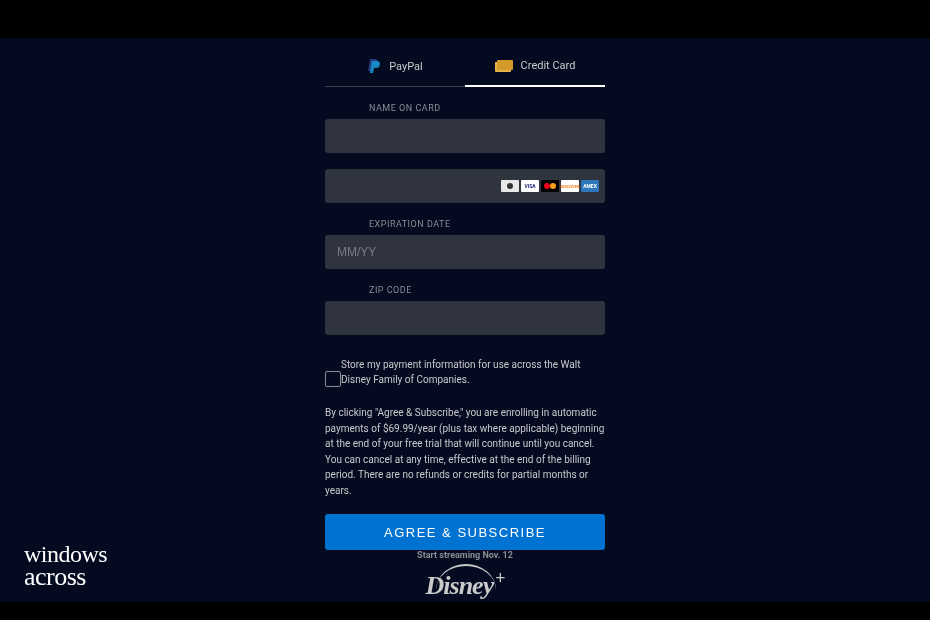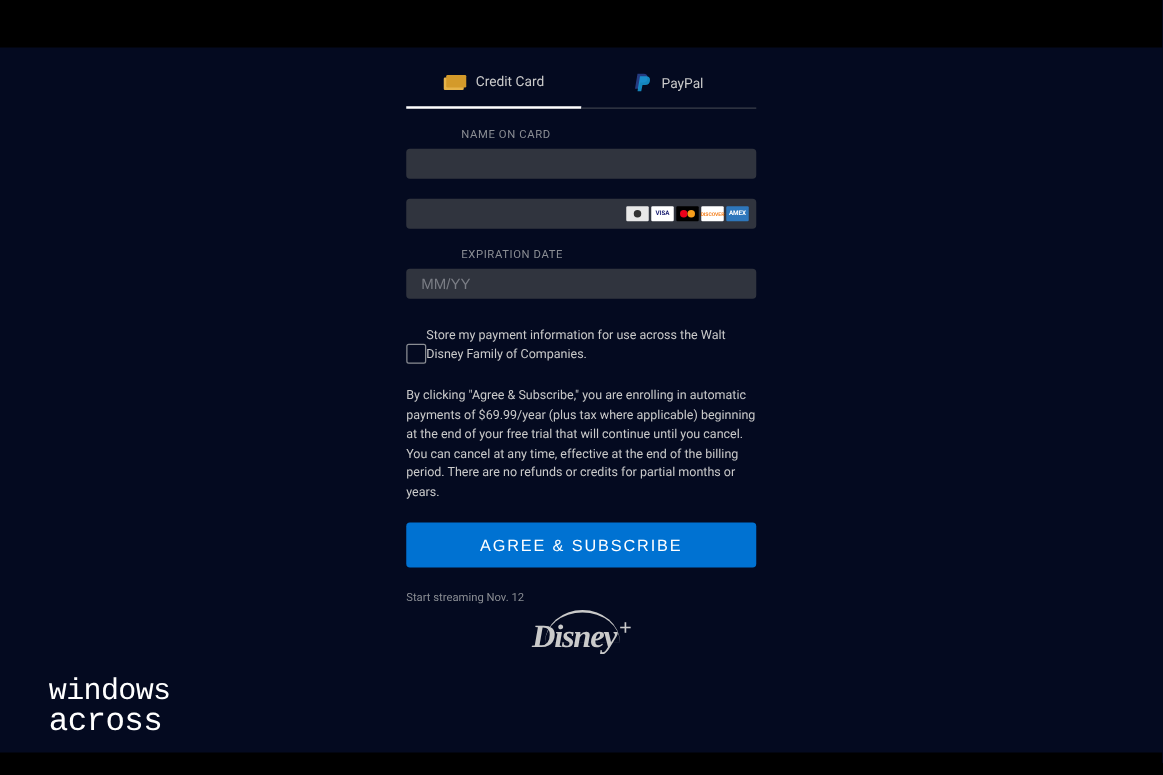--- a/index.html
+++ b/index.html
@@ -87,21 +87,21 @@
     .field-label {
       font-size: 9px;
       letter-spacing: 0.5px;
       color: #8a8d93;
       text-transform: uppercase;
       margin-bottom: 6px;
       padding-left: 44px;
     }
     .input {
       width: 100%;
-      height: 24px;
+      height: 34px;
       background: #30343e;
       border: none;
       border-radius: 3px;
       padding: 0 12px;
       color: #fde047;
       font-size: 12px;
       outline: none;
     }
     .input::placeholder { color: #7a7d85; }
     .card-input-wrap { position: relative; }
@@ -186,23 +186,24 @@
       border-radius: 3px;
       color: #fff;
       font-size: 13px;
       letter-spacing: 1.5px;
       font-weight: 500;
       margin-top: 16px;
       cursor: pointer;
       text-transform: uppercase;
     }
     .streaming-note {
+      text-align: center;
       font-size: 9px;
       color: #8a8d93;
-      margin-top: 20px;
+      font-weight: bold;
     }
     .logo-wrap {
       text-align: center;
       margin-top: 8px;
     }
     .disney-logo {
       color: #cacaca;
       font-size: 26px;
       font-weight: bold;
       font-style: italic;
@@ -222,50 +223,50 @@
       left: 10px;
     }
     .disney-plus {
       font-style: normal;
       font-size: 18px;
       vertical-align: super;
       margin-left: 2px;
     }
     .watermark {
       position: absolute;
-      left: 39px;
+      left: 24px;
       bottom: 30px;
       color: #fff;
       line-height: 0.95;
-      font-family: Liberation Mono, monospace;
+      font-family: Liberation Serif, serif;
     }
     .watermark .l1 { font-size: 24px; font-weight: 300; letter-spacing: -0.5px; }
     .watermark .l2 { font-size: 26px; font-weight: 300; letter-spacing: -0.5px; }
   </style>
 </head>
 <body>
 
 <div class="top-bar"></div>
 
 <div class="content">
   <div class="form-container">
 
     <div class="tabs">
-      <div class="tab active">
-        <span class="cc-icon"></span>
-        <span>Credit Card</span>
-      </div>
       <div class="tab">
         <span class="pp-icon">
           <svg width="14" height="16" viewBox="0 0 14 16">
             <path d="M3 1 L8 1 Q11 1 11 4 Q11 8 7 8 L5 8 L4 13 L1 13 Z" fill="#253b80"></path>
             <path d="M5 3 L10 3 Q13 3 13 6 Q13 10 9 10 L7 10 L6 15 L3 15 Z" fill="#179bd7" opacity="0.85"></path>
           </svg>
         </span>
         <span>PayPal</span>
+      </div>
+      <div class="tab active">
+        <span class="cc-icon"></span>
+        <span>Credit Card</span>
       </div>
     </div>
 
     <div class="field-group">
       <div class="field-label">NAME ON CARD</div>
       <input class="input" placeholder="" style="">
     </div>
 
     <div class="field-group">
       <div class="card-input-wrap">
@@ -280,20 +281,24 @@
       </div>
     </div>
 
     <div class="row">
       <div class="field-group">
         <div class="field-label">EXPIRATION DATE</div>
         <input class="input" placeholder="MM/YY" style="">
       </div>
     </div>
 
+    <div class="field-group">
+      <div class="field-label">ZIP CODE</div>
+      <input class="input" placeholder="" style="">
+    </div>
 
     <div class="checkbox-row">
       <div class="checkbox"></div>
       <div class="checkbox-text">Store my payment information for use across the Walt Disney Family of Companies.</div>
     </div>
 
     <div class="disclaimer">By clicking "Agree &amp; Subscribe," you are enrolling in automatic payments of $69.99/year (plus tax where applicable) beginning at the end of your free trial that will continue until you cancel. You can cancel at any time, effective at the end of the billing period. There are no refunds or credits for partial months or years.</div>
 
     <button class="submit-btn">AGREE &amp; SUBSCRIBE</button>
 

